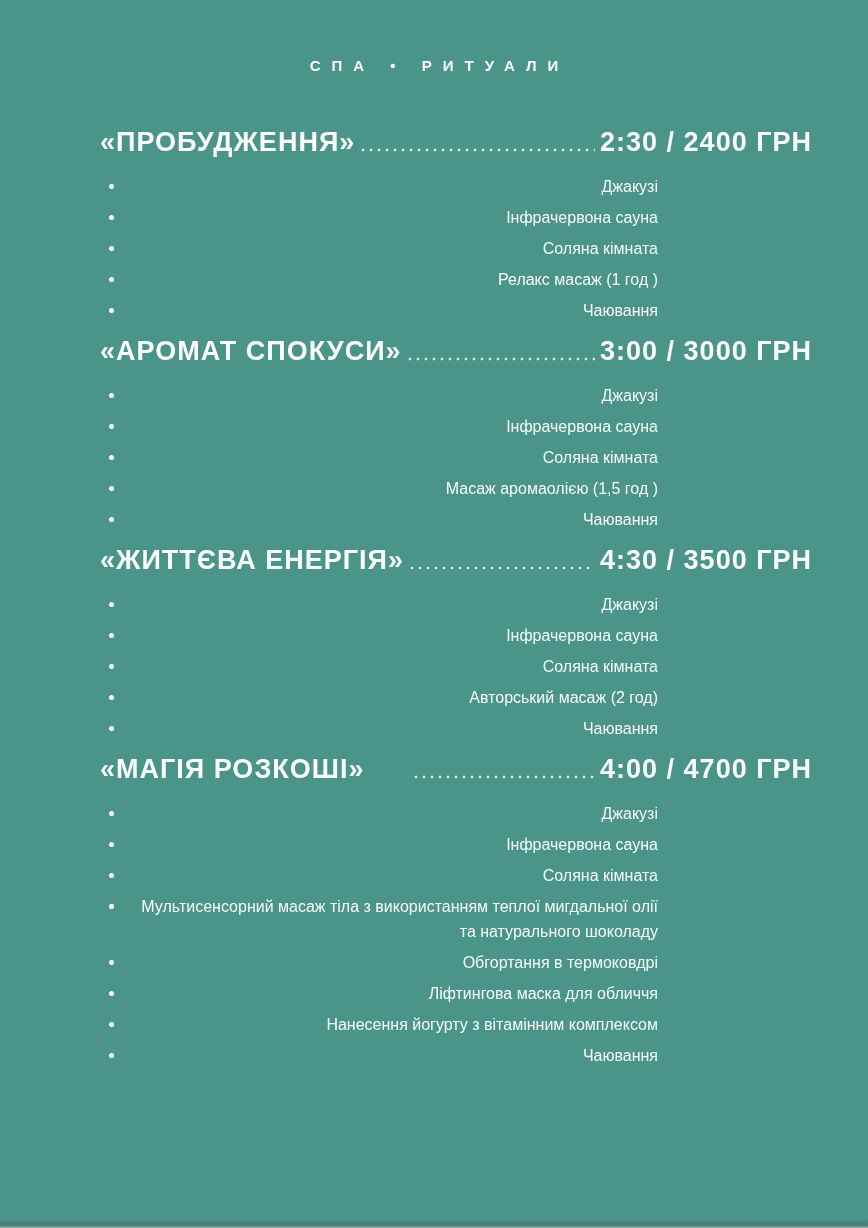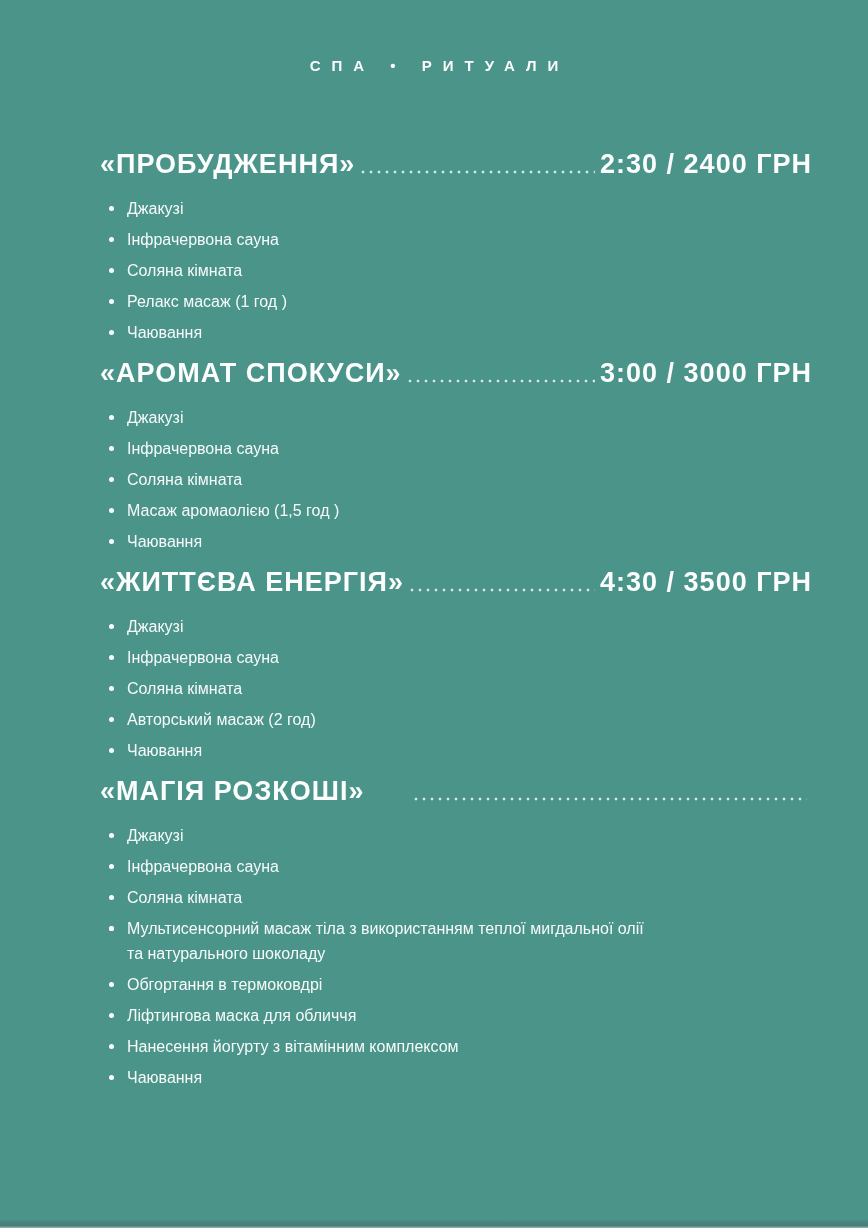--- a/index.html
+++ b/index.html
@@ -26,21 +26,21 @@
     font-weight: 700;
     letter-spacing: 11px;
     text-indent: 11px;
     color: #fdfefe;
     font-stretch: condensed;
   }
   .content {
     padding: 0 56px 0 100px;
   }
   .menu-section { margin-top: 12px; }
-  .menu-section:first-of-type { margin-top: 74px; }
+  .menu-section:first-of-type { margin-top: 52px; }
   .section-header {
     display: flex;
     align-items: flex-end;
     line-height: 33px;
     white-space: nowrap;
   }
   .section-name, .section-price {
     font-size: 27px;
     font-weight: 700;
     letter-spacing: 1px;
@@ -54,20 +54,21 @@
     background-image: radial-gradient(circle, rgba(255,255,255,0.78) 1.2px, rgba(255,255,255,0) 1.7px);
     background-size: 8px 4px;
     background-repeat: repeat-x;
     background-position: left bottom;
   }
   .menu-section:nth-of-type(4) .leader { margin-left: 48px; }
   .items {
     list-style: none;
     margin: 15px 0 0 0;
     padding: 0;
+    text-align: right;
   }
   .items li {
     position: relative;
     padding-left: 27px;
     max-width: 558px;
     font-size: 16px;
     line-height: 25px;
     margin-top: 6px;
     color: #f7fbfa;
   }
@@ -145,20 +146,21 @@
         <li><span class="bullet"></span><span>Соляна кімната</span></li>
         <li><span class="bullet"></span><span>Авторський масаж (2 год)</span></li>
         <li><span class="bullet"></span><span>Чаювання</span></li>
       </ul>
     </section>
 
     <section class="menu-section">
       <div class="section-header">
         <span class="section-name">«МАГІЯ РОЗКОШІ»</span>
         <span class="leader"></span>
+        <span class="section-price">4:00 / 4700 ГРН</span>
       </div>
       <ul class="items">
         <li><span class="bullet"></span><span>Джакузі</span></li>
         <li><span class="bullet"></span><span>Інфрачервона сауна</span></li>
         <li><span class="bullet"></span><span>Соляна кімната</span></li>
         <li><span class="bullet"></span></li>
         <li><span class="bullet"></span><span>Мультисенсорний масаж тіла з використанням теплої мигдальної олії та натурального шоколаду</span></li>
         <li><span class="bullet"></span><span>Обгортання в термоковдрі</span></li>
         <li><span class="bullet"></span><span>Ліфтингова маска для обличчя</span></li>
         <li><span class="bullet"></span><span>Нанесення йогурту з вітамінним комплексом</span></li>

